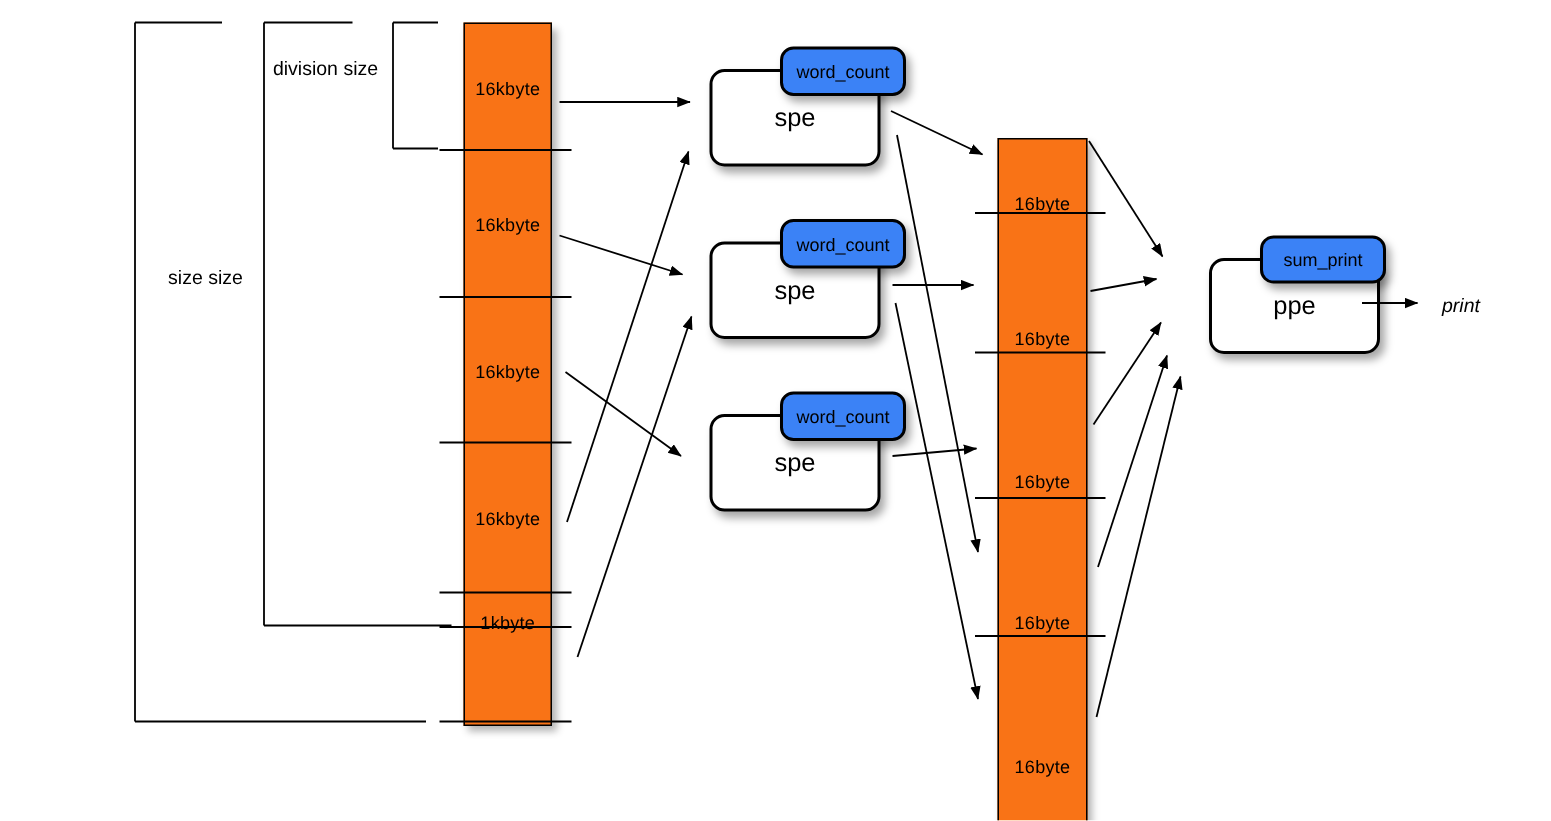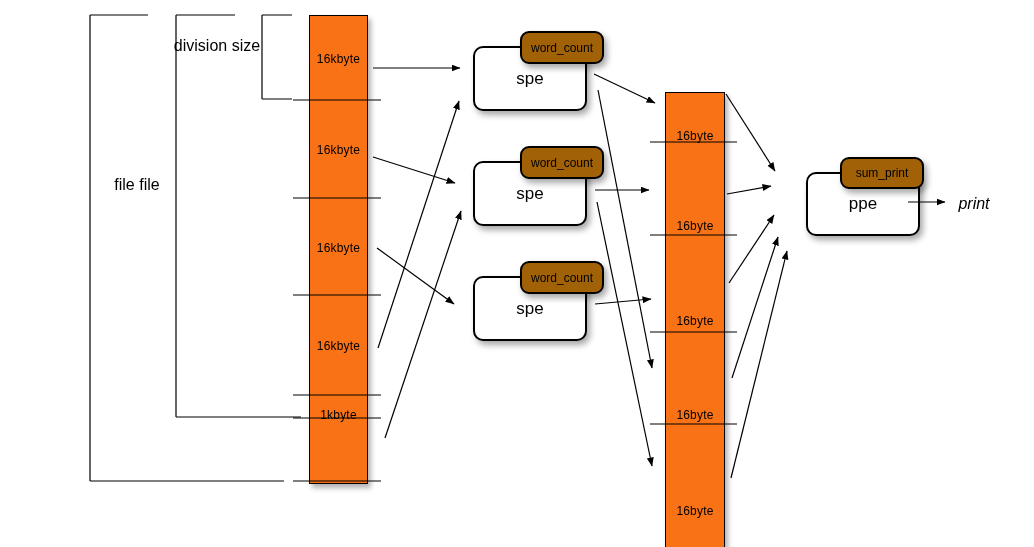--- a/index.html
+++ b/index.html
@@ -42,45 +42,45 @@
     border-radius: 10px;
     box-shadow: 3px 4px 6px rgba(0,0,0,0.35);
     display: flex;
     align-items: center;
     justify-content: center;
     font-size: 17px;
     z-index: 3;
   }
   .tab {
     position: absolute;
-    background: #a16207;
+    background: #3b82f6;
     border: 2px solid #000000;
     border-radius: 9px;
     box-shadow: 3px 4px 6px rgba(0,0,0,0.35);
     display: flex;
     align-items: center;
     justify-content: center;
     font-size: 12px;
     z-index: 4;
   }
   .side-label {
     position: absolute;
-    font-size: 16px;
+    font-size: 13px;
     text-align: center;
     line-height: 17px;
     z-index: 1;
     white-space: nowrap;
   }
 </style>
 </head>
 <body>
 
 <div class="canvas">
 
-  <div class="side-label" style="left:97px; top:176px; width:80px;">file file</div>
+  <div class="side-label" style="left:97px; top:176px; width:80px;">size size</div>
   <div class="side-label" style="left:167px; top:37px; width:100px;">division size</div>
 
   <div class="stack" style="left:309px; top:15px; width:57px; height:467px;">
     <div class="block-label" style="top:0px; height:85px;">16kbyte</div>
     <div class="block-label" style="top:85px; height:98px;">16kbyte</div>
     <div class="block-label" style="top:183px; height:97px;">16kbyte</div>
     <div class="block-label" style="top:280px; height:100px;">16kbyte</div>
     <div class="block-label" style="top:380px; height:38px;">1kbyte</div>
   </div>
 

